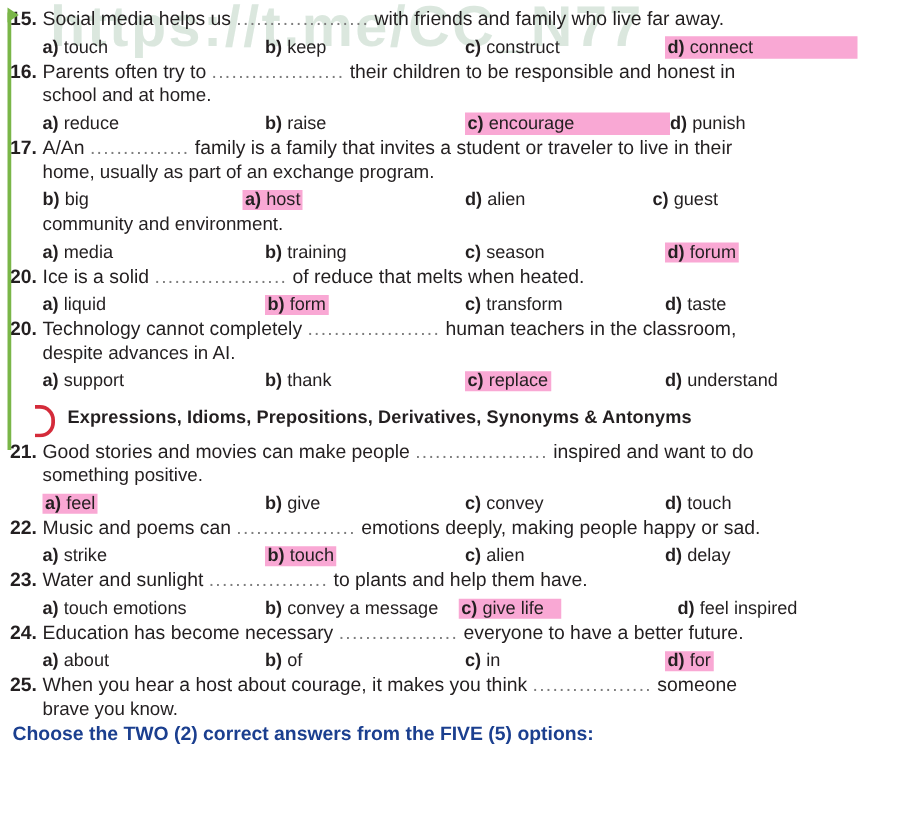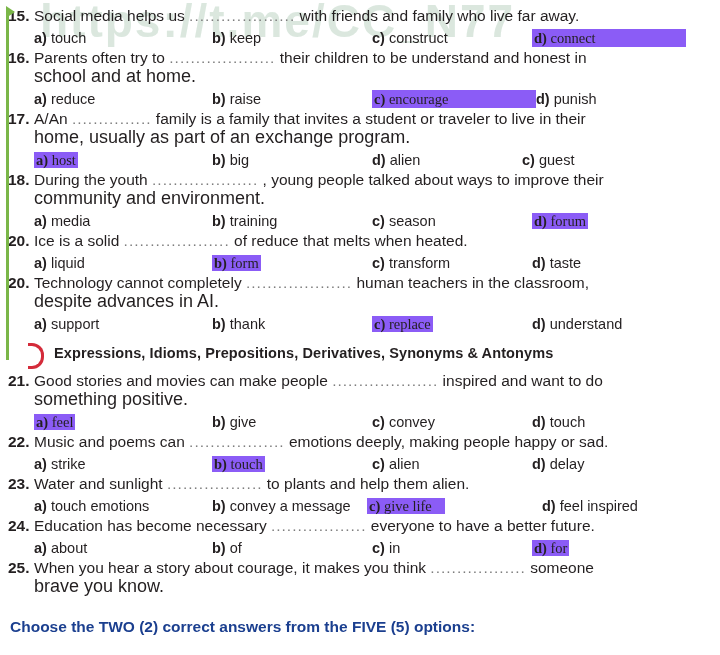--- a/index.html
+++ b/index.html
@@ -77,21 +77,21 @@
   .qnum {
     position: absolute;
     left: 0;
     top: 0;
     width: 24px;
     font-weight: bold;
     font-size: 15.5px;
   }
   .cont {
     display: block;
-    font-size: 18px;
+    font-size: 15px;
     line-height: 19px;
     padding-left: 26px;
   }
   .blank {
     color: #7d7d7d;
     letter-spacing: 1px;
   }
 
   .opts {
     display: flex;
@@ -99,23 +99,22 @@
     font-size: 14.5px;
     line-height: 18px;
     margin: 4px 0 1px 0;
   }
   .opt {
     white-space: nowrap;
   }
   .opt .lbl { font-weight: bold; }
   .opt .hl,
   .hl {
-    background: #8b5cf6;
+    background: #f9a8d4;
     padding: 0 2px;
-    font-family: Liberation Serif, serif;
   }
   
   .opts .c1 { width: 178px; }
   .opts .c2 { width: 160px; }
   .opts .c3 { width: 160px; }
   .opts .c4 { width: 150px; }
 
   
   .opts.wide .c1 { width: 178px; }
   .opts.wide .c2 { width: 155px; }
@@ -143,21 +142,21 @@
     border-left: none;
     border-radius: 0 12px 12px 0;
   }
   .section-title {
     font-size: 14.5px;
     font-weight: bold;
     letter-spacing: 0.1px;
   }
 
   .footer {
-    margin-top: 22px;
+    margin-top: 2px;
     padding-left: 2px;
     font-size: 15.5px;
     font-weight: bold;
     color: #1b3f8f;
   }
 </style>
 </head>
 <body>
 
 <div class="watermark">https://t.me/CC_N77</div>
@@ -180,54 +179,48 @@
       <span class="opt c3"><span class="lbl">c)</span> <span>construct</span></span>
       <span class="opt c4 hl"><span class="lbl">d)</span> <span>connect</span></span>
     </div>
   </div>
 
   <div class="q">
     <span class="qline">
       <span class="qnum">16.</span>
       <span>Parents often try to</span>
       <span class="blank">....................</span>
-      <span>their children to be understand and honest in</span>
+      <span>their children to be responsible and honest in</span>
     </span>
     <span class="cont">school and at home.</span>
     <div class="opts">
       <span class="opt c1"><span class="lbl">a)</span> <span>reduce</span></span>
       <span class="opt c2"><span class="lbl">b)</span> <span>raise</span></span>
       <span class="opt c3 hl"><span class="lbl">c)</span> <span>encourage</span></span>
       <span class="opt c4"><span class="lbl">d)</span> <span>punish</span></span>
     </div>
   </div>
 
   <div class="q">
     <span class="qline">
       <span class="qnum">17.</span>
       <span>A/An</span>
       <span class="blank">...............</span>
       <span>family is a family that invites a student or traveler to live in their</span>
     </span>
     <span class="cont">home, usually as part of an exchange program.</span>
     <div class="opts">
+      <span class="opt c2"><span class="lbl">b)</span> <span>big</span></span>
       <span class="opt c1"><span class="hl"><span class="lbl">a)</span> <span>host</span></span></span>
-      <span class="opt c2"><span class="lbl">b)</span> <span>big</span></span>
       <span class="opt c4"><span class="lbl">d)</span> <span>alien</span></span>
       <span class="opt c3"><span class="lbl">c)</span> <span>guest</span></span>
     </div>
   </div>
 
   <div class="q">
-    <span class="qline">
-      <span class="qnum">18.</span>
-      <span>During the youth</span>
-      <span class="blank">....................</span>
-      <span>, young people talked about ways to improve their</span>
-    </span>
     <span class="cont">community and environment.</span>
     <div class="opts">
       <span class="opt c1"><span class="lbl">a)</span> <span>media</span></span>
       <span class="opt c2"><span class="lbl">b)</span> <span>training</span></span>
       <span class="opt c3"><span class="lbl">c)</span> <span>season</span></span>
       <span class="opt c4"><span class="hl"><span class="lbl">d)</span> <span>forum</span></span></span>
     </div>
   </div>
 
   <div class="q">
@@ -295,21 +288,21 @@
       <span class="opt c3"><span class="lbl">c)</span> <span>alien</span></span>
       <span class="opt c4"><span class="lbl">d)</span> <span>delay</span></span>
     </div>
   </div>
 
   <div class="q">
     <span class="qline">
       <span class="qnum">23.</span>
       <span>Water and sunlight</span>
       <span class="blank">..................</span>
-      <span>to plants and help them alien.</span>
+      <span>to plants and help them have.</span>
     </span>
     <div class="opts wide">
       <span class="opt c1"><span class="lbl">a)</span> <span>touch emotions</span></span>
       <span class="opt c2"><span class="lbl">b)</span> <span>convey a message</span></span>
       <span class="opt c3"><span class="hl"><span class="lbl">c)</span> <span>give life</span>&nbsp;&nbsp;&nbsp;</span></span>
       <span class="opt c4"><span class="lbl">d)</span> <span>feel inspired</span></span>
     </div>
   </div>
 
   <div class="q">
@@ -323,21 +316,21 @@
       <span class="opt c1"><span class="lbl">a)</span> <span>about</span></span>
       <span class="opt c2"><span class="lbl">b)</span> <span>of</span></span>
       <span class="opt c3"><span class="lbl">c)</span> <span>in</span></span>
       <span class="opt c4"><span class="hl"><span class="lbl">d)</span> <span>for</span></span></span>
     </div>
   </div>
 
   <div class="q">
     <span class="qline">
       <span class="qnum">25.</span>
-      <span>When you hear a story about courage, it makes you think</span>
+      <span>When you hear a host about courage, it makes you think</span>
       <span class="blank">..................</span>
       <span>someone</span>
     </span>
     <span class="cont">brave you know.</span>
   </div>
 
   <div class="footer">Choose the TWO (2) correct answers from the FIVE (5) options:</div>
 
 </div>
 

